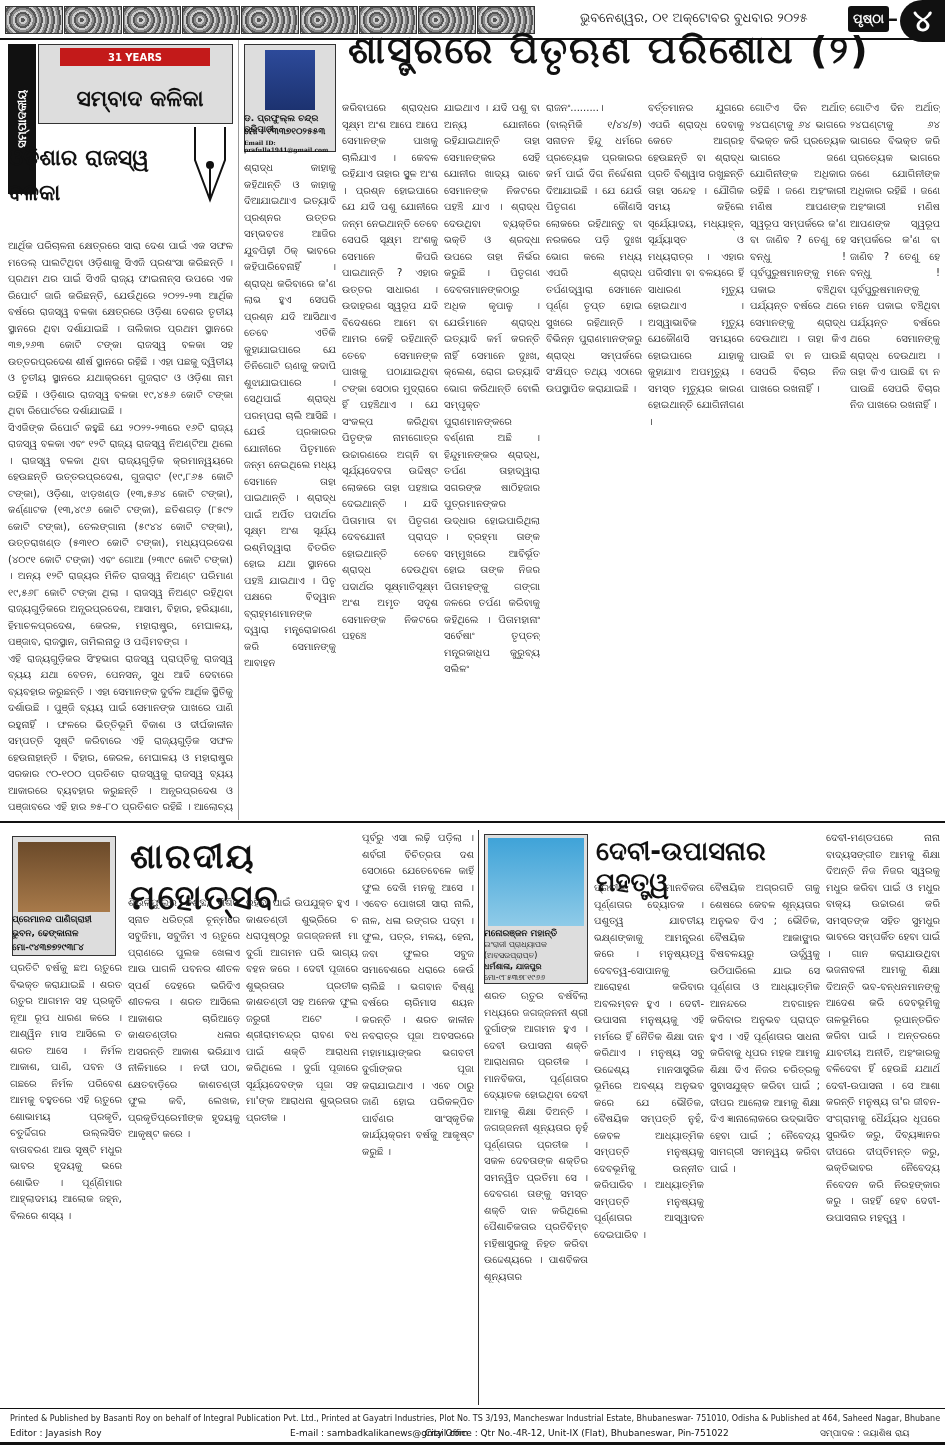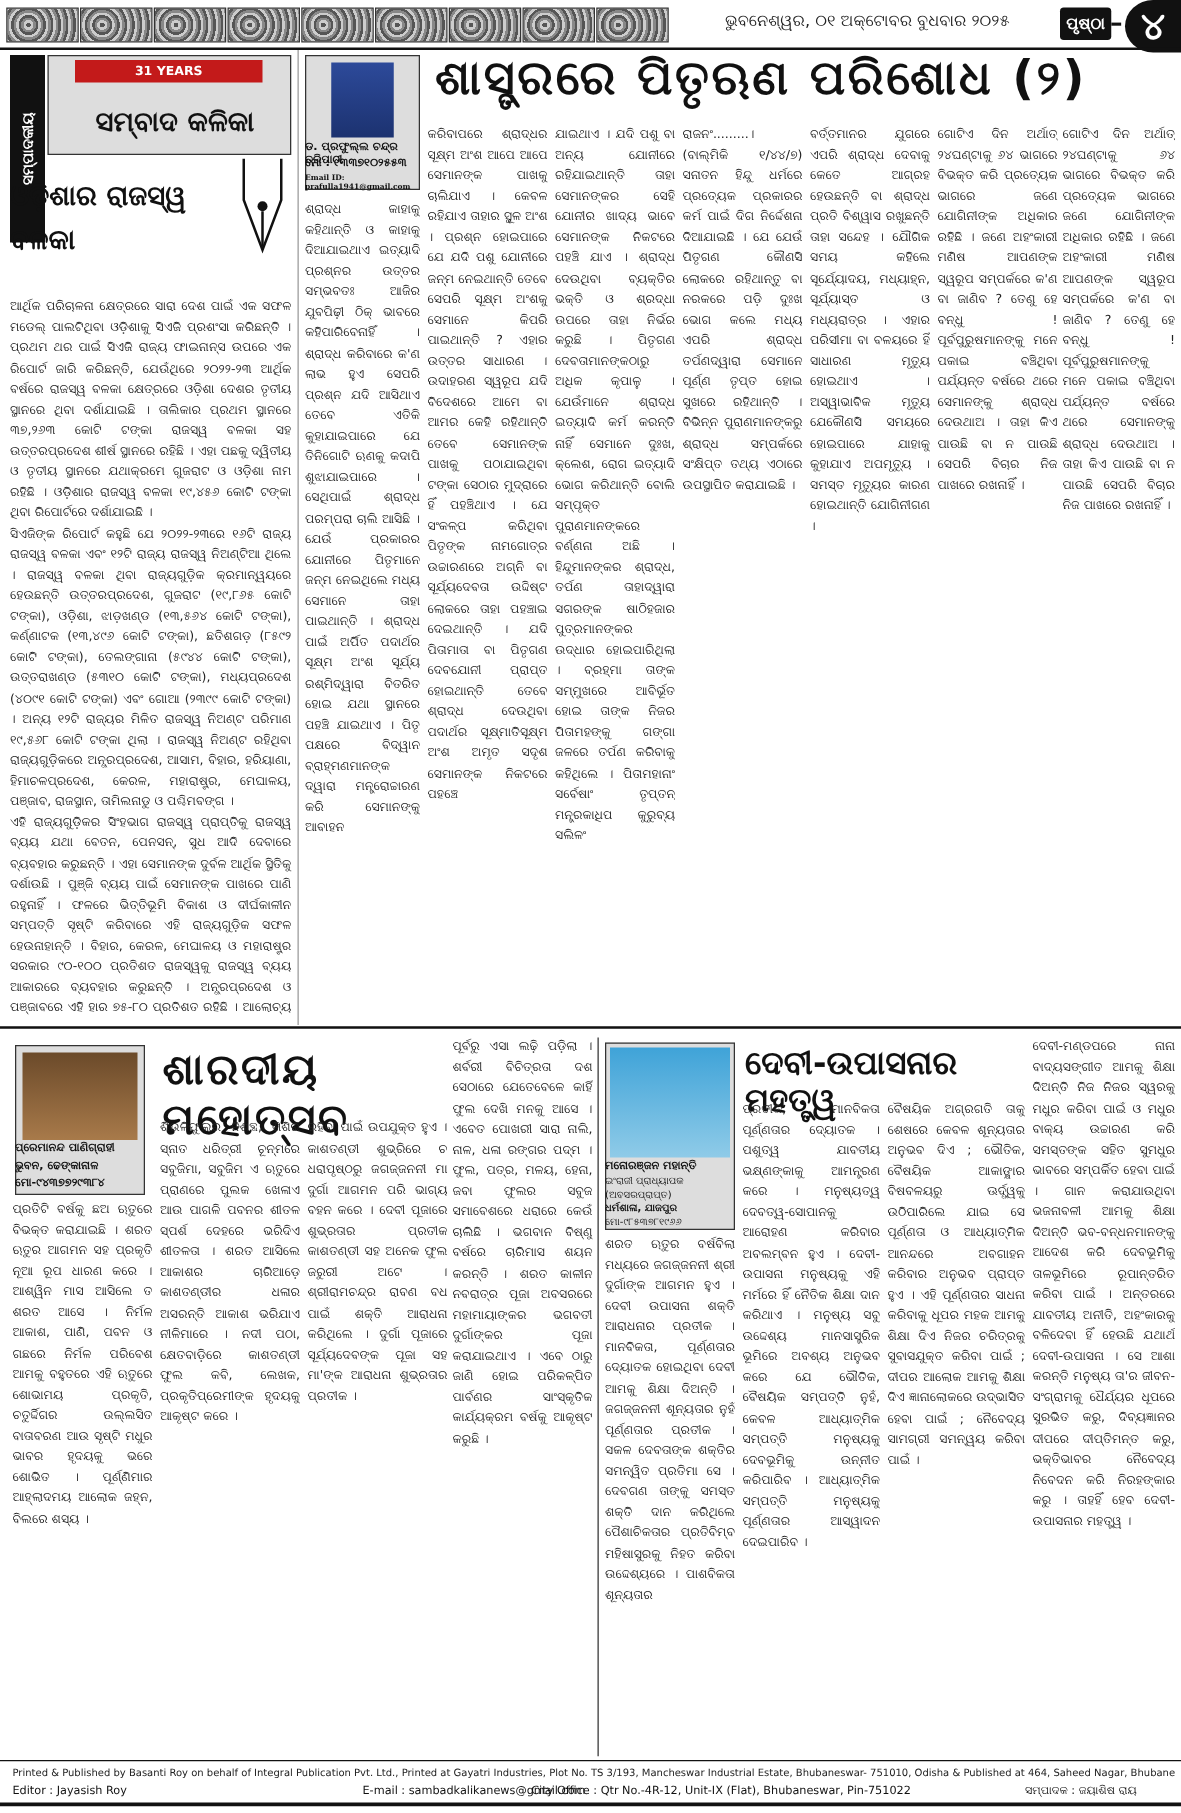--- a/index.html
+++ b/index.html
@@ -71,21 +71,21 @@
   <p>ସିଏଜିଙ୍କ ରିପୋର୍ଟ କହୁଛି ଯେ ୨୦୨୨-୨୩ରେ ୧୬ଟି ରାଜ୍ୟ ରାଜସ୍ୱ ବଳକା ଏବଂ ୧୨ଟି ରାଜ୍ୟ ରାଜସ୍ୱ ନିଅଣ୍ଟିଆ ଥିଲେ । ରାଜସ୍ୱ ବଳକା ଥିବା ରାଜ୍ୟଗୁଡ଼ିକ କ୍ରମାନ୍ୱୟରେ ହେଉଛନ୍ତି ଉତ୍ତରପ୍ରଦେଶ, ଗୁଜରାଟ (୧୯,୮୬୫ କୋଟି ଟଙ୍କା), ଓଡ଼ିଶା, ଝାଡ଼ଖଣ୍ଡ (୧୩,୫୬୪ କୋଟି ଟଙ୍କା), କର୍ଣ୍ଣାଟକ (୧୩,୪୯୬ କୋଟି ଟଙ୍କା), ଛତିଶଗଡ଼ (୮୫୯୨ କୋଟି ଟଙ୍କା), ତେଲଙ୍ଗାନା (୫୯୪୪ କୋଟି ଟଙ୍କା), ଉତ୍ତରାଖଣ୍ଡ (୫୩୧୦ କୋଟି ଟଙ୍କା), ମଧ୍ୟପ୍ରଦେଶ (୪୦୯୧ କୋଟି ଟଙ୍କା) ଏବଂ ଗୋଆ (୨୩୯୯ କୋଟି ଟଙ୍କା) । ଅନ୍ୟ ୧୨ଟି ରାଜ୍ୟର ମିଳିତ ରାଜସ୍ୱ ନିଅଣ୍ଟ ପରିମାଣ ୧୯,୫୬୮ କୋଟି ଟଙ୍କା ଥିଲା । ରାଜସ୍ୱ ନିଅଣ୍ଟ ରହିଥିବା ରାଜ୍ୟଗୁଡ଼ିକରେ ଅନ୍ଧ୍ରପ୍ରଦେଶ, ଆସାମ, ବିହାର, ହରିୟାଣା, ହିମାଚଳପ୍ରଦେଶ, କେରଳ, ମହାରାଷ୍ଟ୍ର, ମେଘାଳୟ, ପଞ୍ଜାବ, ରାଜସ୍ଥାନ, ତାମିଲନାଡୁ ଓ ପଶ୍ଚିମବଙ୍ଗ ।</p>
   <p>ଏହି ରାଜ୍ୟଗୁଡ଼ିକର ସିଂହଭାଗ ରାଜସ୍ୱ ପ୍ରାପ୍ତିକୁ ରାଜସ୍ୱ ବ୍ୟୟ ଯଥା ବେତନ, ପେନସନ୍, ସୁଧ ଆଦି ଦେବାରେ ବ୍ୟବହାର କରୁଛନ୍ତି । ଏହା ସେମାନଙ୍କ ଦୁର୍ବଳ ଆର୍ଥିକ ସ୍ଥିତିକୁ ଦର୍ଶାଉଛି । ପୁଞ୍ଜି ବ୍ୟୟ ପାଇଁ ସେମାନଙ୍କ ପାଖରେ ପାଣି ରହୁନାହିଁ । ଫଳରେ ଭିତ୍ତିଭୂମି ବିକାଶ ଓ ଦୀର୍ଘକାଳୀନ ସମ୍ପତ୍ତି ସୃଷ୍ଟି କରିବାରେ ଏହି ରାଜ୍ୟଗୁଡ଼ିକ ସଫଳ ହେଉନାହାନ୍ତି । ବିହାର, କେରଳ, ମେଘାଳୟ ଓ ମହାରାଷ୍ଟ୍ର ସରକାର ୯୦-୧୦୦ ପ୍ରତିଶତ ରାଜସ୍ୱକୁ ରାଜସ୍ୱ ବ୍ୟୟ ଆକାରରେ ବ୍ୟବହାର କରୁଛନ୍ତି । ଅନ୍ଧ୍ରପ୍ରଦେଶ ଓ ପଞ୍ଜାବରେ ଏହି ହାର ୭୫-୮୦ ପ୍ରତିଶତ ରହିଛି । ଆଲୋଚ୍ୟ ଆର୍ଥିକ ବର୍ଷରେ ପଶ୍ଚିମବଙ୍ଗ, କେରଳ, ଅନ୍ଧ୍ରପ୍ରଦେଶ, ହିମାଚଳପ୍ରଦେଶ, ପଞ୍ଜାବ, ଉତ୍ତରାଖଣ୍ଡ, ଆସାମ, ରାଜସ୍ଥାନ, ନାଗାଲାଣ୍ଡ ଓ ତ୍ରିପୁରାକୁ ଅଧିକ ରାଜସ୍ୱ ନିଅଣ୍ଟ ଅନୁଦାନ ମିଳିଥିବା ରିପୋର୍ଟରୁ ଜଣାପଡ଼ିଛି ।</p>
 </div>
 <div class="abs vrule" style="left:238px;top:40px;height:780px"></div>
 
 <div class="abs photo-box" style="left:244px;top:44px;width:92px;height:108px"></div>
 <div class="abs photo" style="left:265px;top:50px;width:50px;height:60px"></div>
 <div class="abs cap" style="left:244px;top:113px;width:92px;font-size:9px">ଡ. ପ୍ରଫୁଲ୍ଲ ଚନ୍ଦ୍ର ତ୍ରିପାଠୀ</div>
 <div class="abs cap" style="left:244px;top:126px;width:92px;font-size:9px">ମୋ : ୯୩୩୭୧୦୨୫୫୩</div>
 <div class="abs cap" style="left:244px;top:139px;width:92px;font-size:6px;font-family:'DejaVu Serif',serif">Email ID: prafulla1941@gmail.com</div>
-<div class="abs big-title" style="left:348px;top:40px;width:590px;font-size:38px">ଶାସ୍ତ୍ରରେ ପିତୃଋଣ ପରିଶୋଧ (୨)</div>
+<div class="abs big-title" style="left:348px;top:28px;width:590px;font-size:38px">ଶାସ୍ତ୍ରରେ ପିତୃଋଣ ପରିଶୋଧ (୨)</div>
 <div class="col body-text" style="left:244px;top:160px;width:92px;height:655px">ଶ୍ରାଦ୍ଧ କାହାକୁ କହିଥାନ୍ତି ଓ କାହାକୁ ଦିଆଯାଇଥାଏ ଇତ୍ୟାଦି ପ୍ରଶ୍ନର ଉତ୍ତର ସମ୍ଭବତଃ ଆଜିର ଯୁବପିଢ଼ୀ ଠିକ୍ ଭାବରେ କହିପାରିବେନାହିଁ । ଶ୍ରାଦ୍ଧ କରିବାରେ କ'ଣ ଲାଭ ହୁଏ ସେପରି ପ୍ରଶ୍ନ ଯଦି ଆସିଥାଏ ତେବେ ଏତିକି କୁହାଯାଇପାରେ ଯେ ତିନିଗୋଟି ଋଣକୁ କଦାପି ଶୁଝାଯାଇପାରେ । ସେଥିପାଇଁ ଶ୍ରାଦ୍ଧ ପରମ୍ପରା ଚାଲି ଆସିଛି । ଯେଉଁ ପ୍ରକାରର ଯୋନୀରେ ପିତୃମାନେ ଜନ୍ମ ନେଇଥିଲେ ମଧ୍ୟ ସେମାନେ ତାହା ପାଇଥାନ୍ତି । ଶ୍ରାଦ୍ଧ ପାଇଁ ଅର୍ପିତ ପଦାର୍ଥର ସୂକ୍ଷ୍ମ ଅଂଶ ସୂର୍ଯ୍ୟ ରଶ୍ମିଦ୍ୱାରା ବିତରିତ ହୋଇ ଯଥା ସ୍ଥାନରେ ପହଞ୍ଚି ଯାଇଥାଏ । ପିତୃ ପକ୍ଷରେ ବିଦ୍ୱାନ ବ୍ରାହ୍ମଣମାନଙ୍କ ଦ୍ୱାରା ମନ୍ତ୍ରୋଚ୍ଚାରଣ କରି ସେମାନଙ୍କୁ ଆବାହନ</div>
 <div class="col body-text" style="left:342px;top:100px;width:96px;height:715px">କରିବାପରେ ଶ୍ରାଦ୍ଧର ସୂକ୍ଷ୍ମ ଅଂଶ ଆପେ ଆପେ ସେମାନଙ୍କ ପାଖକୁ ଚାଲିଯାଏ । କେବଳ ରହିଯାଏ ତାହାର ସ୍ଥୂଳ ଅଂଶ । ପ୍ରଶ୍ନ ହୋଇପାରେ ଯେ ଯଦି ପଶୁ ଯୋନୀରେ ଜନ୍ମ ନେଇଥାନ୍ତି ତେବେ ସେପରି ସୂକ୍ଷ୍ମ ଅଂଶକୁ ସେମାନେ କିପରି ପାଇଥାନ୍ତି ? ଏହାର ଉତ୍ତର ସାଧାରଣ । ଉଦାହରଣ ସ୍ୱରୂପ ଯଦି ବିଦେଶରେ ଆମେ ବା ଆମର କେହି ରହିଥାନ୍ତି ତେବେ ସେମାନଙ୍କ ପାଖକୁ ପଠାଯାଇଥିବା ଟଙ୍କା ସେଠାର ମୁଦ୍ରାରେ ହିଁ ପହଞ୍ଚିଥାଏ । ଯେ ସଂକଳ୍ପ କରିଥିବା ପିତୃଙ୍କ ନାମଗୋତ୍ର ଉଚ୍ଚାରଣରେ ଅଗ୍ନି ବା ସୂର୍ଯ୍ୟଦେବତା ଉଦ୍ଦିଷ୍ଟ ଲୋକରେ ତାହା ପହଞ୍ଚାଇ ଦେଇଥାନ୍ତି । ଯଦି ପିତାମାତା ବା ପିତୃଗଣ ଦେବଯୋନୀ ପ୍ରାପ୍ତ ହୋଇଥାନ୍ତି ତେବେ ଶ୍ରାଦ୍ଧ ଦେଉଥିବା ପଦାର୍ଥର ସୂକ୍ଷ୍ମାତିସୂକ୍ଷ୍ମ ଅଂଶ ଅମୃତ ସଦୃଶ ସେମାନଙ୍କ ନିକଟରେ ପହଞ୍ଚେ</div>
 <div class="col body-text" style="left:444px;top:100px;width:96px;height:715px">ଯାଇଥାଏ । ଯଦି ପଶୁ ବା ଅନ୍ୟ ଯୋନୀରେ ରହିଯାଇଥାନ୍ତି ତାହା ସେମାନଙ୍କର ସେହି ଯୋନୀର ଖାଦ୍ୟ ଭାବେ ସେମାନଙ୍କ ନିକଟରେ ପହଞ୍ଚି ଯାଏ । ଶ୍ରାଦ୍ଧ ଦେଉଥିବା ବ୍ୟକ୍ତିର ଭକ୍ତି ଓ ଶ୍ରଦ୍ଧା ଉପରେ ତାହା ନିର୍ଭର କରୁଛି । ପିତୃଗଣ ଦେବତାମାନଙ୍କଠାରୁ ଅଧିକ କୃପାଳୁ । ଯେଉଁମାନେ ଶ୍ରାଦ୍ଧ ଇତ୍ୟାଦି କର୍ମ କରନ୍ତି ନାହିଁ ସେମାନେ ଦୁଃଖ, କ୍ଲେଶ, ରୋଗ ଇତ୍ୟାଦି ଭୋଗ କରିଥାନ୍ତି ବୋଲି ସମ୍ପୃକ୍ତ ପୁରାଣମାନଙ୍କରେ ବର୍ଣ୍ଣନା ଅଛି । ହିନ୍ଦୁମାନଙ୍କର ଶ୍ରାଦ୍ଧ, ତର୍ପଣ ତାହାଦ୍ୱାରା ସଗରଙ୍କ ଷାଠିହଜାର ପୁତ୍ରମାନଙ୍କର ଉଦ୍ଧାର ହୋଇପାରିଥିଲା । ବ୍ରହ୍ମା ତାଙ୍କ ସମ୍ମୁଖରେ ଆବିର୍ଭୂତ ହୋଇ ତାଙ୍କ ନିଜର ପିତାମହଙ୍କୁ ଗଙ୍ଗା ଜଳରେ ତର୍ପଣ କରିବାକୁ କହିଥିଲେ । ପିତାମହାନାଂ ସର୍ବେଷାଂ ତୃପ୍ତନ୍ ମନ୍ତ୍ରକାଧିପ କୁରୁବ୍ୟ ସଲିଳଂ</div>
 <div class="col body-text" style="left:546px;top:100px;width:96px;height:715px">ରାଜନଂ.........। (ବାଲ୍ମିକି ୧/୪୪/୭) ସନାତନ ହିନ୍ଦୁ ଧର୍ମରେ ପ୍ରତ୍ୟେକ ପ୍ରକାରର କର୍ମ ପାଇଁ ଦିଗ ନିର୍ଦ୍ଦେଶନା ଦିଆଯାଇଛି । ଯେ ଯେଉଁ ପିତୃଗଣ କୌଣସି ଲୋକରେ ରହିଥାନ୍ତୁ ବା ନରକରେ ପଡ଼ି ଦୁଃଖ ଭୋଗ କଲେ ମଧ୍ୟ ଏପରି ଶ୍ରାଦ୍ଧ ତର୍ପଣଦ୍ୱାରା ସେମାନେ ପୂର୍ଣ୍ଣ ତୃପ୍ତ ହୋଇ ସୁଖରେ ରହିଥାନ୍ତି । ବିଭିନ୍ନ ପୁରାଣମାନଙ୍କରୁ ଶ୍ରାଦ୍ଧ ସମ୍ପର୍କରେ ସଂକ୍ଷିପ୍ତ ତଥ୍ୟ ଏଠାରେ ଉପସ୍ଥାପିତ କରାଯାଇଛି ।</div>
 <div class="col body-text" style="left:648px;top:100px;width:96px;height:715px">ବର୍ତ୍ତମାନର ଯୁଗରେ ଏପରି ଶ୍ରାଦ୍ଧ ଦେବାକୁ କେତେ ଆଗ୍ରହ ହେଉଛନ୍ତି ବା ଶ୍ରାଦ୍ଧ ପ୍ରତି ବିଶ୍ୱାସ ରଖୁଛନ୍ତି ତାହା ସନ୍ଦେହ । ଯୌଗିକ ସମୟ କହିଲେ ସୂର୍ଯ୍ୟୋଦୟ, ମଧ୍ୟାହ୍ନ, ସୂର୍ଯ୍ୟାସ୍ତ ଓ ମଧ୍ୟରାତ୍ର । ଏହାର ପରିସୀମା ବା ବଳୟରେ ହିଁ ସାଧାରଣ ମୃତ୍ୟୁ ହୋଇଥାଏ । ଅସ୍ୱାଭାବିକ ମୃତ୍ୟୁ ଯେକୌଣସି ସମୟରେ ହୋଇପାରେ ଯାହାକୁ କୁହାଯାଏ ଅପମୃତ୍ୟୁ । ସମସ୍ତ ମୃତ୍ୟୁର କାରଣ ହୋଇଥାନ୍ତି ଯୋଗିନୀଗଣ ।</div>
 <div class="col body-text" style="left:750px;top:100px;width:96px;height:715px">ଗୋଟିଏ ଦିନ ଅର୍ଥାତ୍ ୨୪ଘଣ୍ଟାକୁ ୬୪ ଭାଗରେ ବିଭକ୍ତ କରି ପ୍ରତ୍ୟେକ ଭାଗରେ ଜଣେ ଯୋଗିନୀଙ୍କ ଅଧିକାର ରହିଛି । ଜଣେ ଅହଂକାରୀ ମଣିଷ ଆପଣଙ୍କ ସ୍ୱରୂପ ସମ୍ପର୍କରେ କ'ଣ ବା ଜାଣିବ ? ତେଣୁ ହେ ବନ୍ଧୁ ! ପୂର୍ବପୁରୁଷମାନଙ୍କୁ ମନେ ପକାଇ ବଞ୍ଚିଥିବା ପର୍ଯ୍ୟନ୍ତ ବର୍ଷରେ ଥରେ ସେମାନଙ୍କୁ ଶ୍ରାଦ୍ଧ ଦେଉଥାଅ । ତାହା କିଏ ପାଉଛି ବା ନ ପାଉଛି ସେପରି ବିଚାର ନିଜ ପାଖରେ ରଖନାହିଁ ।</div>
 <div class="col body-text" style="left:850px;top:100px;width:90px;height:715px">ଗୋଟିଏ ଦିନ ଅର୍ଥାତ୍ ୨୪ଘଣ୍ଟାକୁ ୬୪ ଭାଗରେ ବିଭକ୍ତ କରି ପ୍ରତ୍ୟେକ ଭାଗରେ ଜଣେ ଯୋଗିନୀଙ୍କ ଅଧିକାର ରହିଛି । ଜଣେ ଅହଂକାରୀ ମଣିଷ ଆପଣଙ୍କ ସ୍ୱରୂପ ସମ୍ପର୍କରେ କ'ଣ ବା ଜାଣିବ ? ତେଣୁ ହେ ବନ୍ଧୁ ! ପୂର୍ବପୁରୁଷମାନଙ୍କୁ ମନେ ପକାଇ ବଞ୍ଚିଥିବା ପର୍ଯ୍ୟନ୍ତ ବର୍ଷରେ ଥରେ ସେମାନଙ୍କୁ ଶ୍ରାଦ୍ଧ ଦେଉଥାଅ । ତାହା କିଏ ପାଉଛି ବା ନ ପାଉଛି ସେପରି ବିଚାର ନିଜ ପାଖରେ ରଖନାହିଁ ।</div>
 
 <div class="abs rule" style="top:821px"></div>
 

